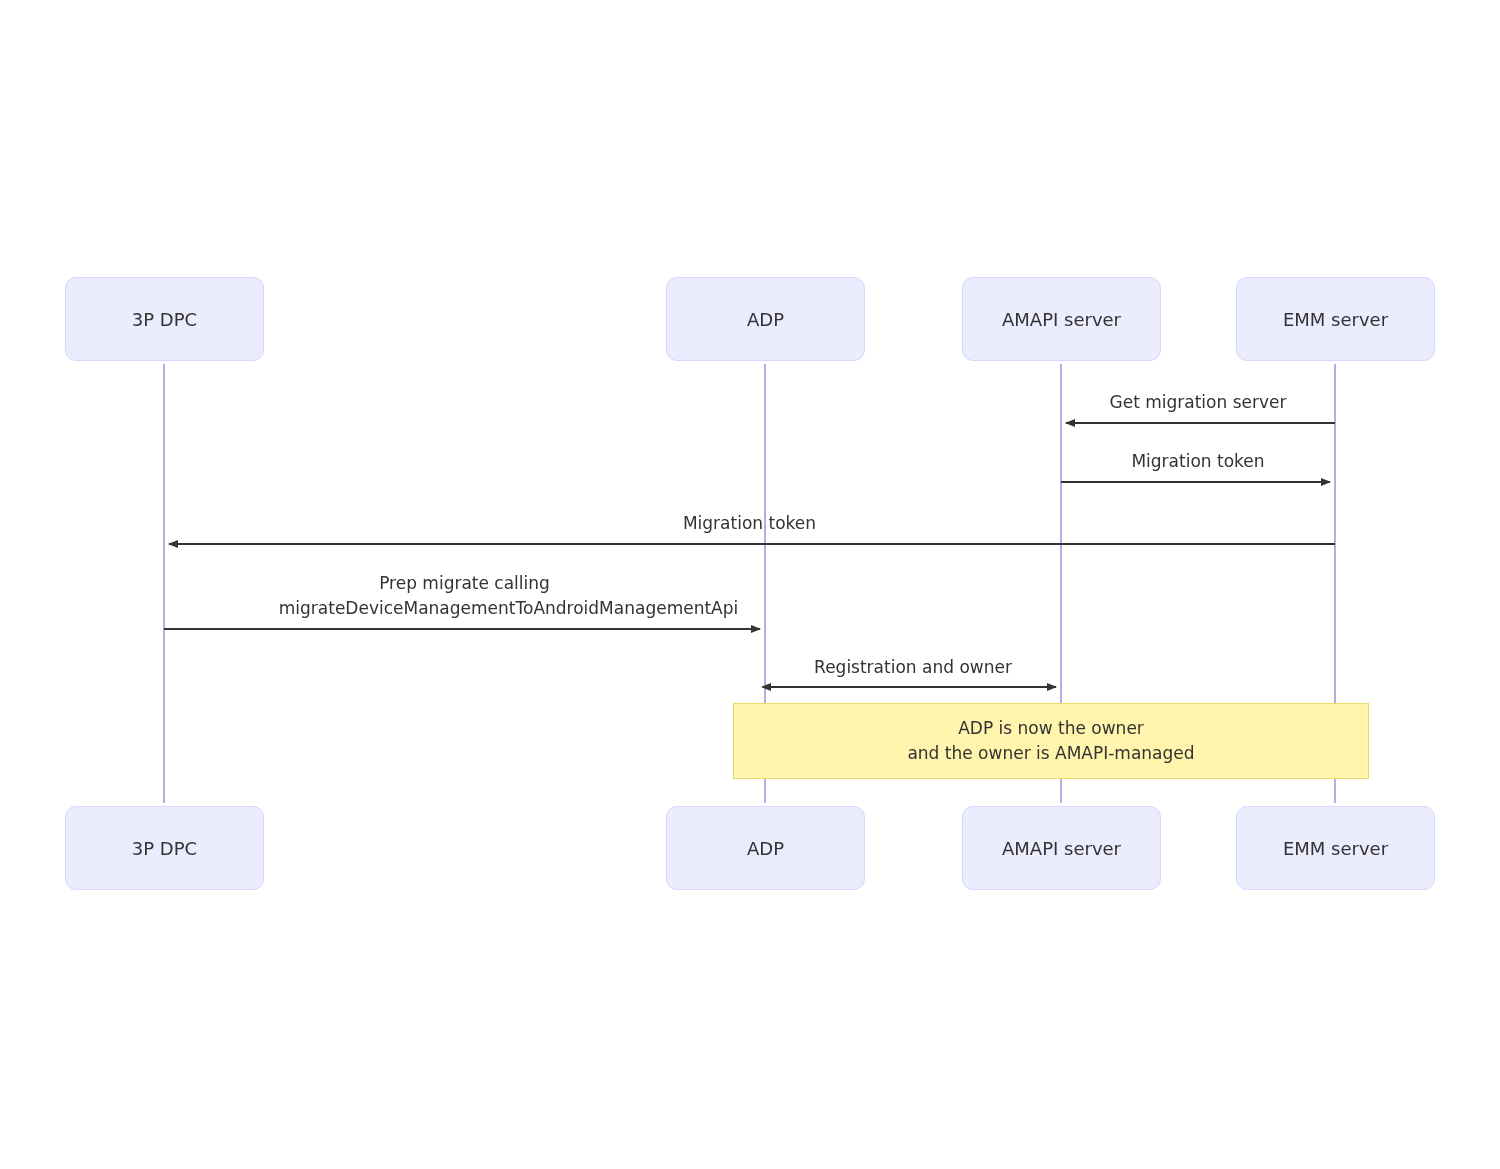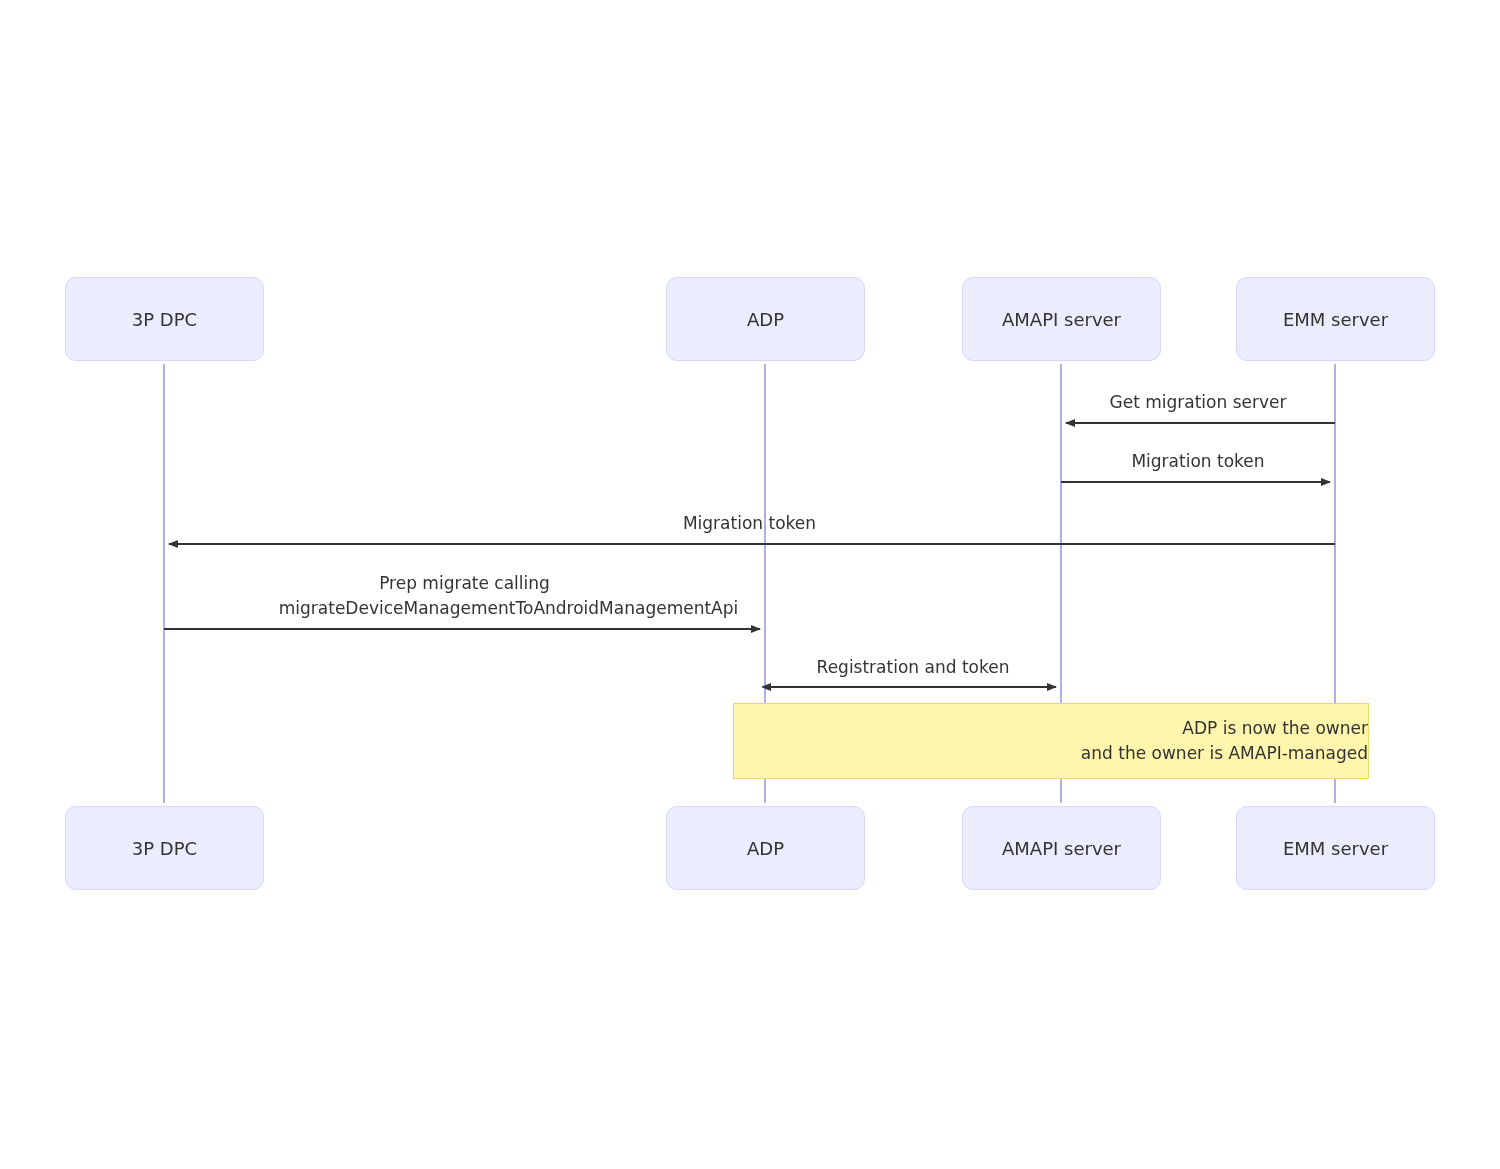--- a/index.html
+++ b/index.html
@@ -46,21 +46,21 @@
     white-space: pre;
     line-height: 1.45;
   }
   .note-box {
     position: absolute;
     box-sizing: border-box;
     background: #fff5ad;
     border: 1px solid #ebd96b;
     display: flex;
     flex-direction: column;
-    align-items: flex-end;
+    align-items: center;
     justify-content: center;
     font-size: 17px;
     color: #333333;
     line-height: 1.5;
     text-align: center;
   }
 </style>
 </head>
 <body>
 
@@ -99,21 +99,21 @@
   </div>
   <div class="actor-box" style="left:1236px; top:277px; width:199px; height:84px;">
     <span>EMM server</span>
   </div>
 
   <div class="msg-label" style="left:1061px; top:390px; width:274px;">Get migration server</div>
   <div class="msg-label" style="left:1061px; top:449px; width:274px;">Migration token</div>
   <div class="msg-label" style="left:164px; top:511px; width:1171px;">Migration token</div>
   <div class="msg-label" style="left:164px; top:571px; width:601px;">Prep migrate calling</div>
   <div class="msg-label" style="left:164px; top:596px; width:601px;margin-left:44px;">migrateDeviceManagementToAndroidManagementApi</div>
-  <div class="msg-label" style="left:765px; top:655px; width:296px;">Registration and token</div>
+  <div class="msg-label" style="left:765px; top:655px; width:296px;">Registration and owner</div>
 
   <div class="note-box" style="left:733px; top:703px; width:636px; height:76px;">
     <span>ADP is now the owner</span>
     <span>and the owner is AMAPI-managed</span>
   </div>
 
   <div class="actor-box" style="left:65px; top:806px; width:199px; height:84px;">
     <span>3P DPC</span>
   </div>
   <div class="actor-box" style="left:666px; top:806px; width:199px; height:84px;">

